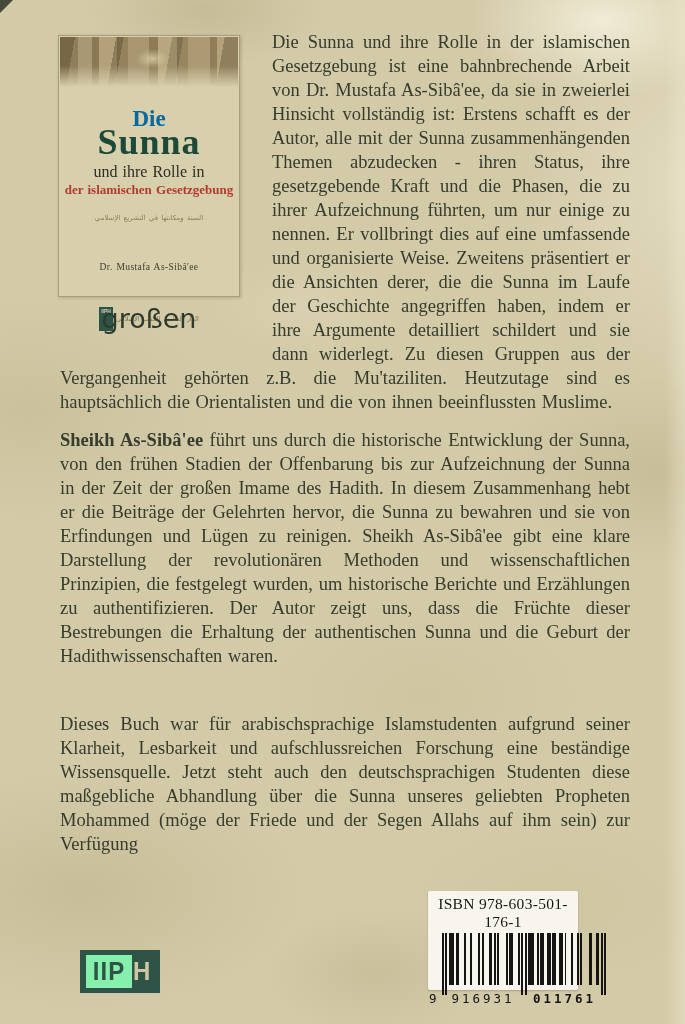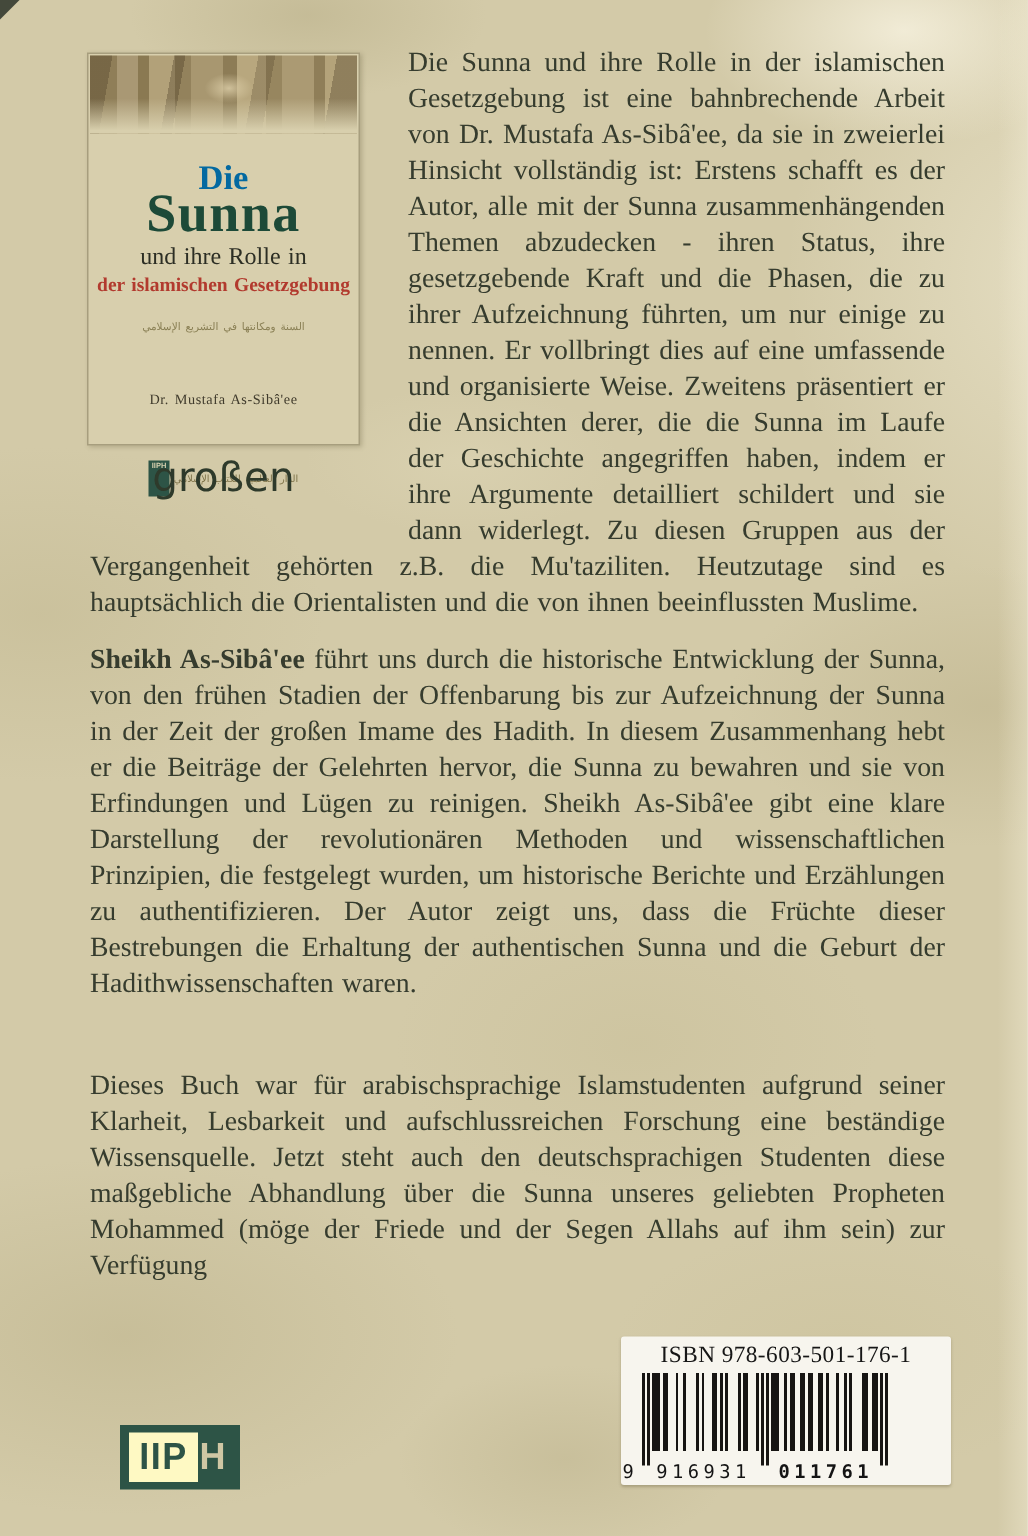--- a/index.html
+++ b/index.html
@@ -47,35 +47,35 @@
   .cover-arabic{margin-top:16px;font-size:7px;line-height:9px;color:#8b8156;font-family:"DejaVu Sans",sans-serif;}
   .cover-author{margin-top:38px;font-size:9.5px;line-height:12px;color:#403b2c;letter-spacing:.4px;}
   .cover-pub{margin-top:34px;display:flex;justify-content:center;gap:3px;}
   .cover-pub-logo{background:#2d5446;color:#d5cfae;font-family:"Liberation Sans",sans-serif;
     font-weight:bold;font-size:5px;line-height:5px;padding:2px 2px;}
   .cover-pub-arabic{font-size:6.5px;color:#7d7248;font-family:"DejaVu Sans",sans-serif;}
   .arabic-signature{width:182px;height:46px;line-height:44px;text-align:center;
     font-size:27px;color:#2e3a2b;font-family:"DejaVu Sans",sans-serif;}
 
   
-  .barcode-label{position:absolute;left:414px;top:891px;width:220px;height:99px;
+  .barcode-label{position:absolute;left:428px;top:891px;width:150px;height:99px;
     background:#f7f5ee;border-radius:2px;box-shadow:0 1px 2px rgba(80,70,40,.3);}
   .isbn-line{margin-top:4px;text-align:center;font-size:15.5px;line-height:18px;
     color:#161616;letter-spacing:.3px;}
   .bars-wrap{position:relative;margin:2px 0 0 14px;width:164px;height:73px;}
   .bars-wrap svg{position:absolute;left:0;top:0;}
   .bc-digit{position:absolute;bottom:1px;font-family:"DejaVu Sans Mono",monospace;
     font-size:12.5px;line-height:13px;color:#141414;}
   .bc-first{left:-13px;}
   .bc-g1{left:6px;width:70px;text-align:center;letter-spacing:3px;}
   .bc-g2{left:87px;width:71px;text-align:center;letter-spacing:3px;font-weight:bold;}
 
   
   .iiph-logo{position:absolute;left:80px;top:950px;width:80px;height:43px;background:#2d5446;}
-  .iiph-left{position:absolute;left:6px;top:5px;width:46px;height:33px;background:#fef9c3;
+  .iiph-left{position:absolute;left:6px;top:5px;width:46px;height:33px;background:#86efac;
     display:flex;align-items:center;justify-content:center;}
   .iiph-left span{font-family:"Liberation Sans",sans-serif;font-weight:bold;font-size:24px;
     color:#2d5446;letter-spacing:1px;transform:scaleY(1.05);}
   .iiph-right{position:absolute;left:53px;top:5px;height:33px;line-height:33px;
     font-family:"Liberation Sans",sans-serif;font-weight:bold;font-size:24px;
     color:#cfc7a4;transform:scaleY(1.05);}
   .edge-light{position:absolute;right:0;top:0;width:20px;height:1024px;
     background:linear-gradient(to left, rgba(240,234,210,.45), transparent);}
 </style>
 </head>

